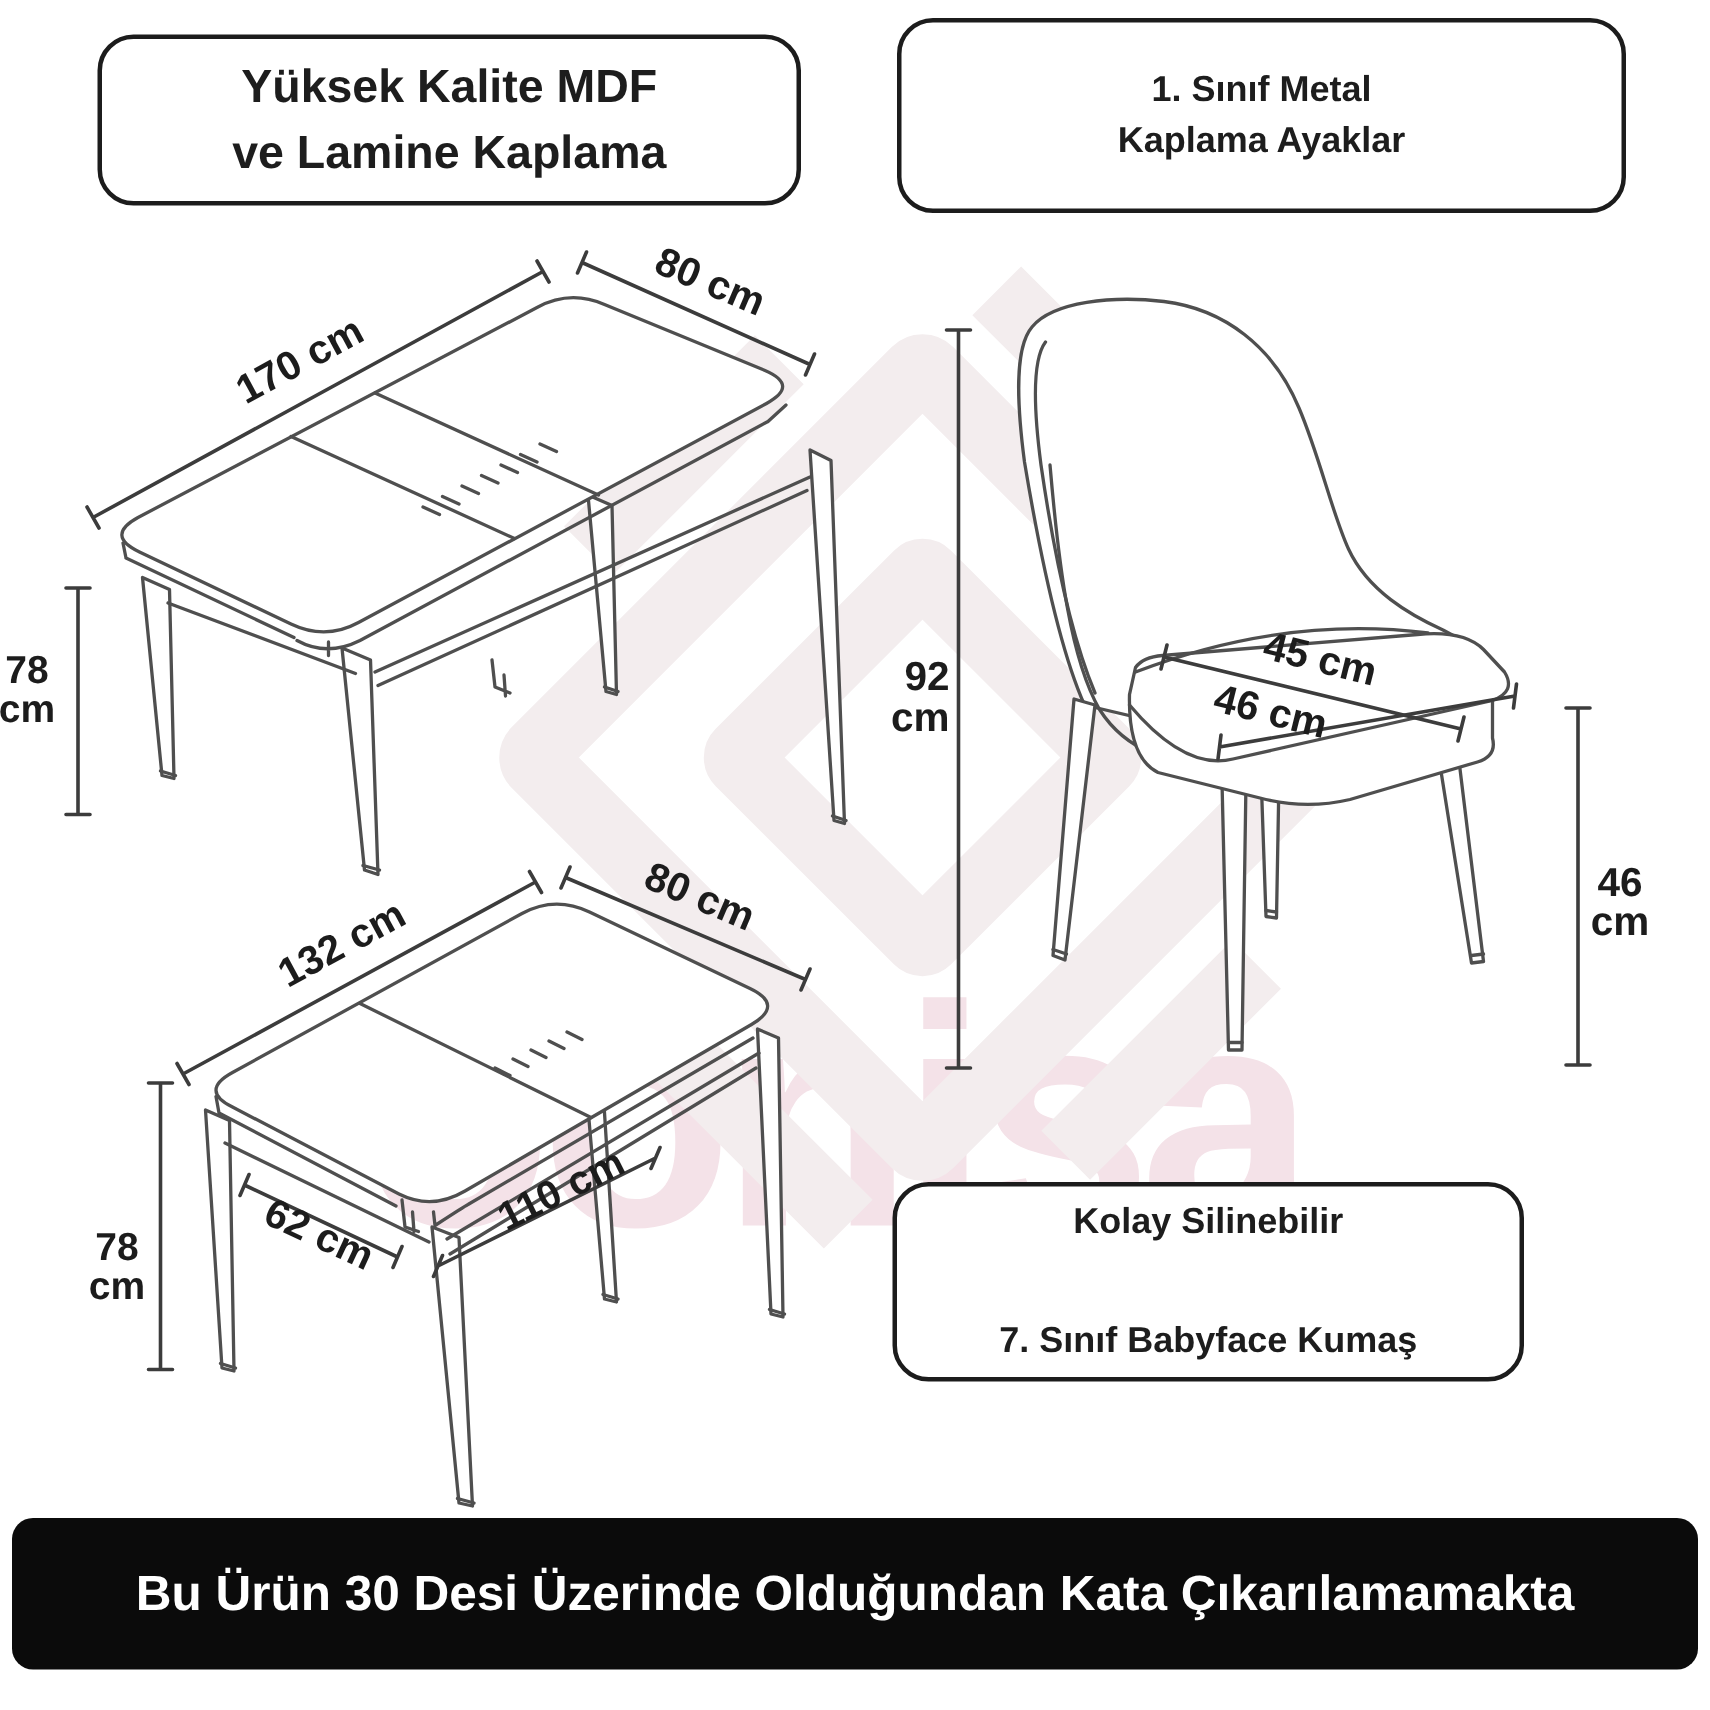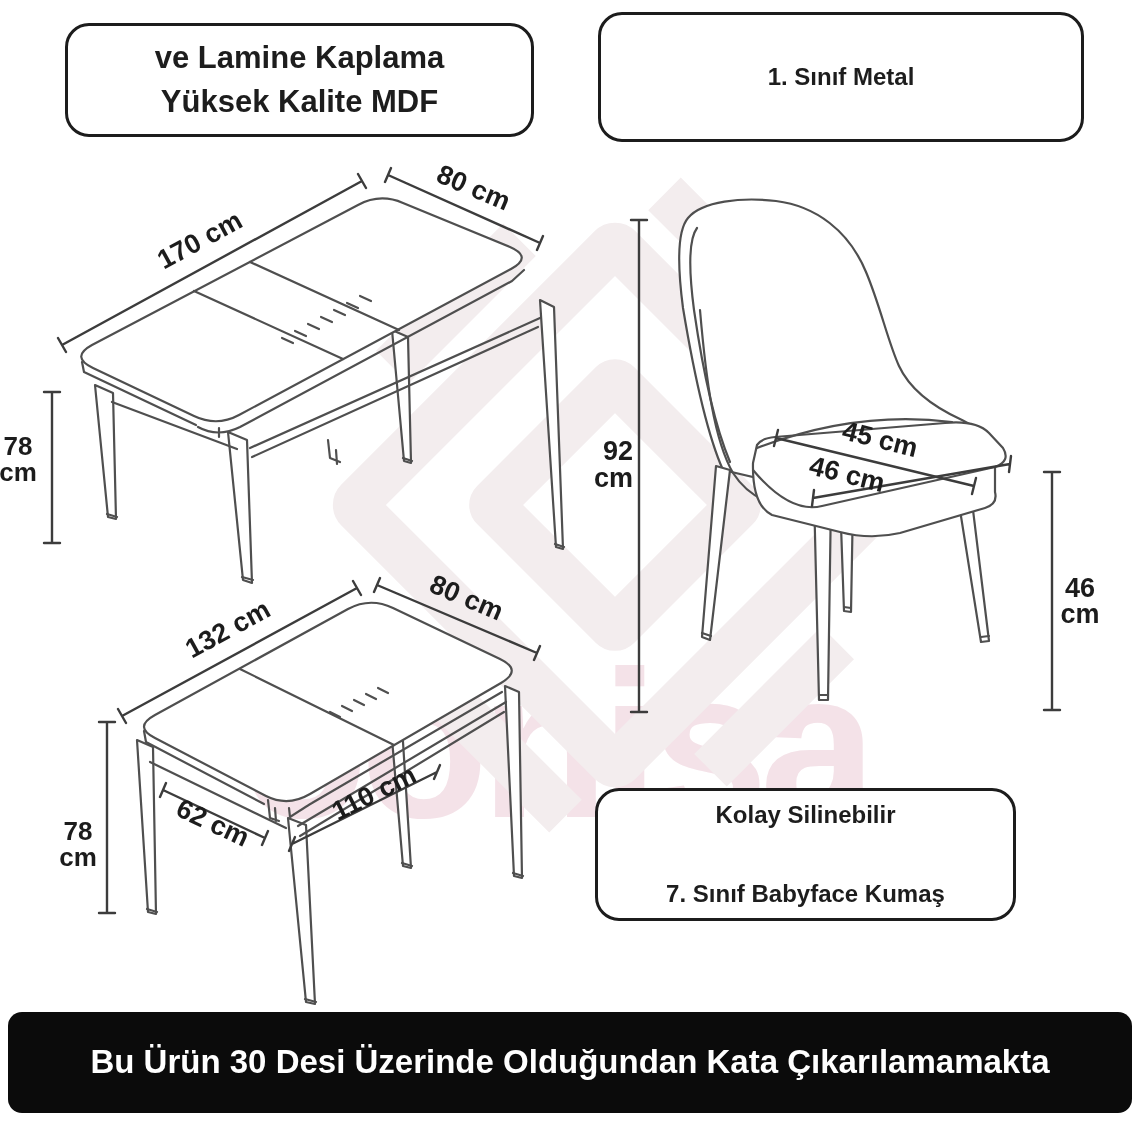--- a/index.html
+++ b/index.html
@@ -167,26 +167,27 @@
 
       <g>
         <path class="dim" d="M 1052,472 L 1052,710 M 1044,472 L 1060,472 M 1044,710 L 1060,710"></path>
         <text class="dimtxt" text-anchor="middle" x="1080" y="597">46</text>
         <text class="dimtxt" text-anchor="middle" x="1080" y="623">cm</text>
       </g>
     </g>
   </svg>
 
   <div class="fbox box-tl">
+    <span>Yüksek Kalite MDF</span>
     <span>ve Lamine Kaplama</span>
-    <span>Yüksek Kalite MDF</span>
   </div>
 
   <div class="fbox box-tr">
     <span>1. Sınıf Metal</span>
+    <span>Kaplama Ayaklar</span>
   </div>
 
   <div class="fbox box-br">
     <span>Kolay Silinebilir</span>
     <span>7. Sınıf Babyface Kumaş</span>
   </div>
 
   <div class="banner">
     <span>Bu Ürün 30 Desi Üzerinde Olduğundan Kata Çıkarılamamakta</span>
   </div>

